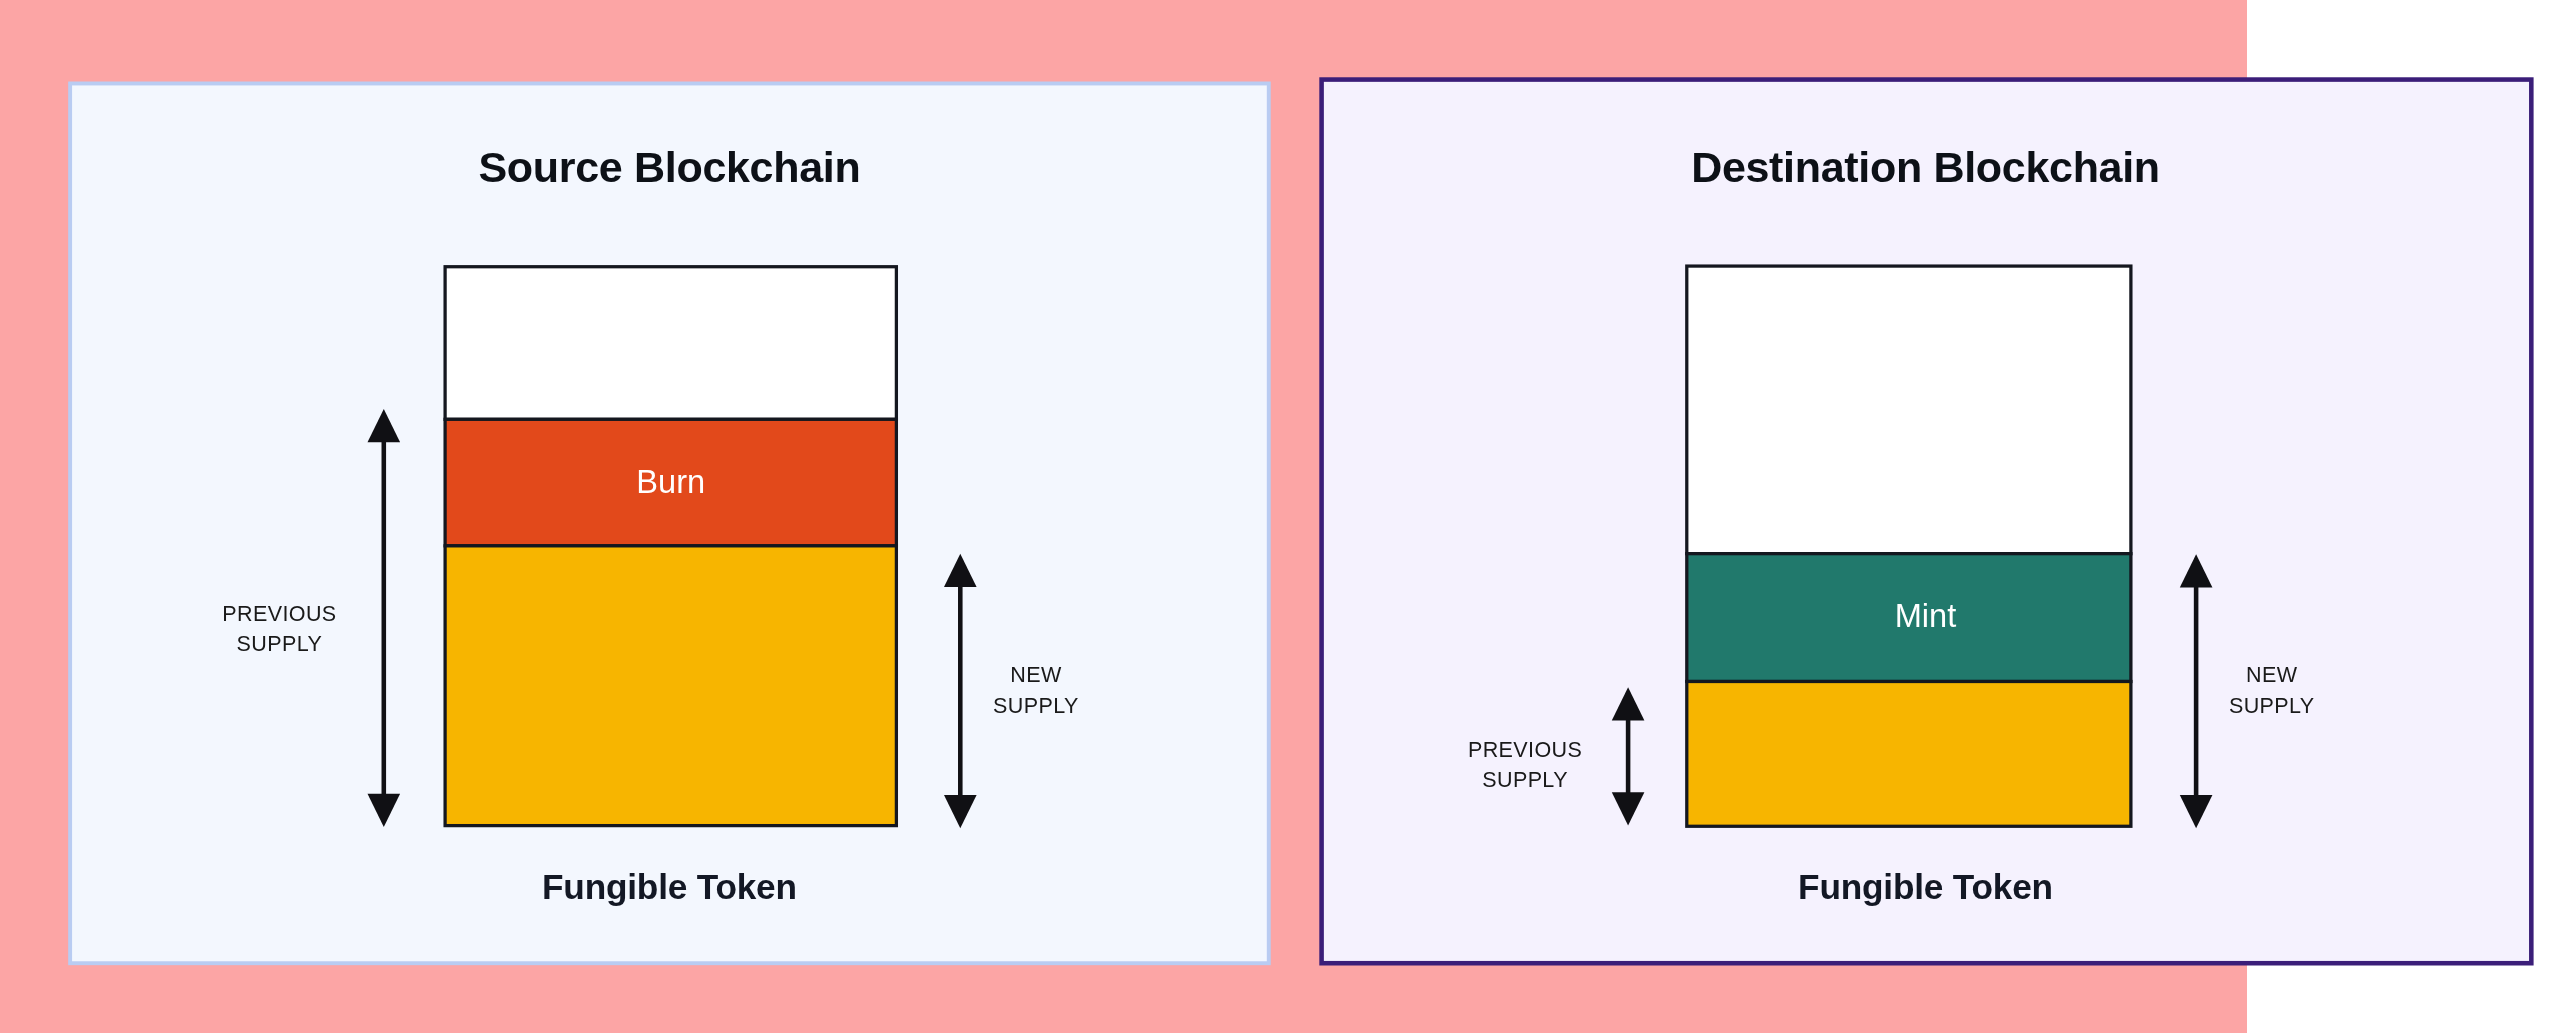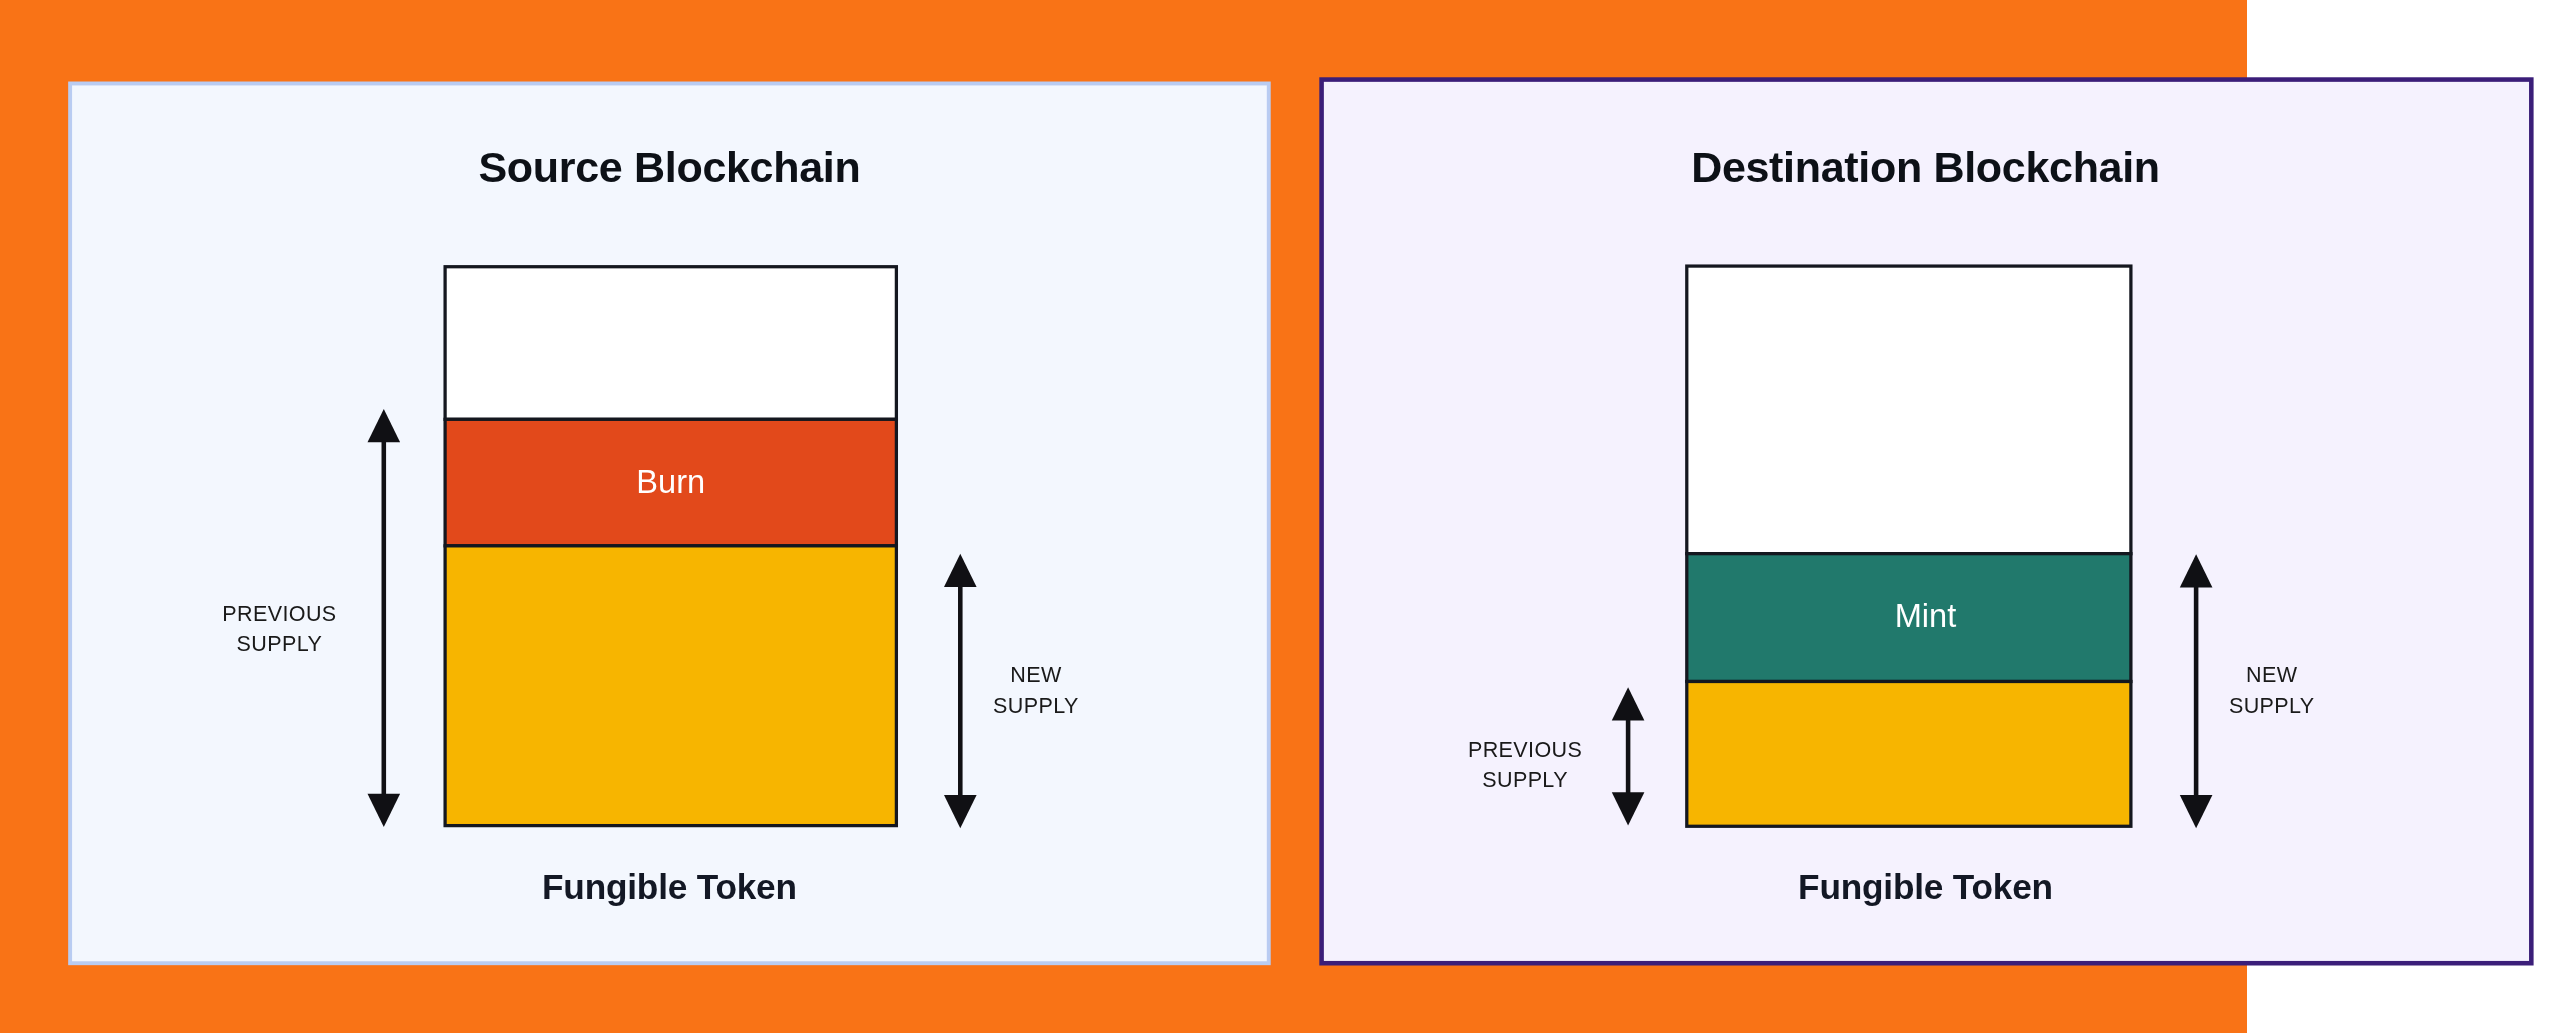--- a/index.html
+++ b/index.html
@@ -10,21 +10,21 @@
   body {
     width: 2576px;
     height: 1033px;
     font-family: "Liberation Sans", sans-serif;
     overflow: hidden;
   }
   #diagram-root {
     position: relative;
     width: 2247px;
     height: 1033px;
-    background: #f97316;
+    background: #fca5a5;
   }
   svg.stage {
     display: block;
     width: 2576px;
     height: 1033px;
   }
   .panel-title {
     font-family: "Liberation Sans", sans-serif;
     font-size: 66px;
     font-weight: 700;

